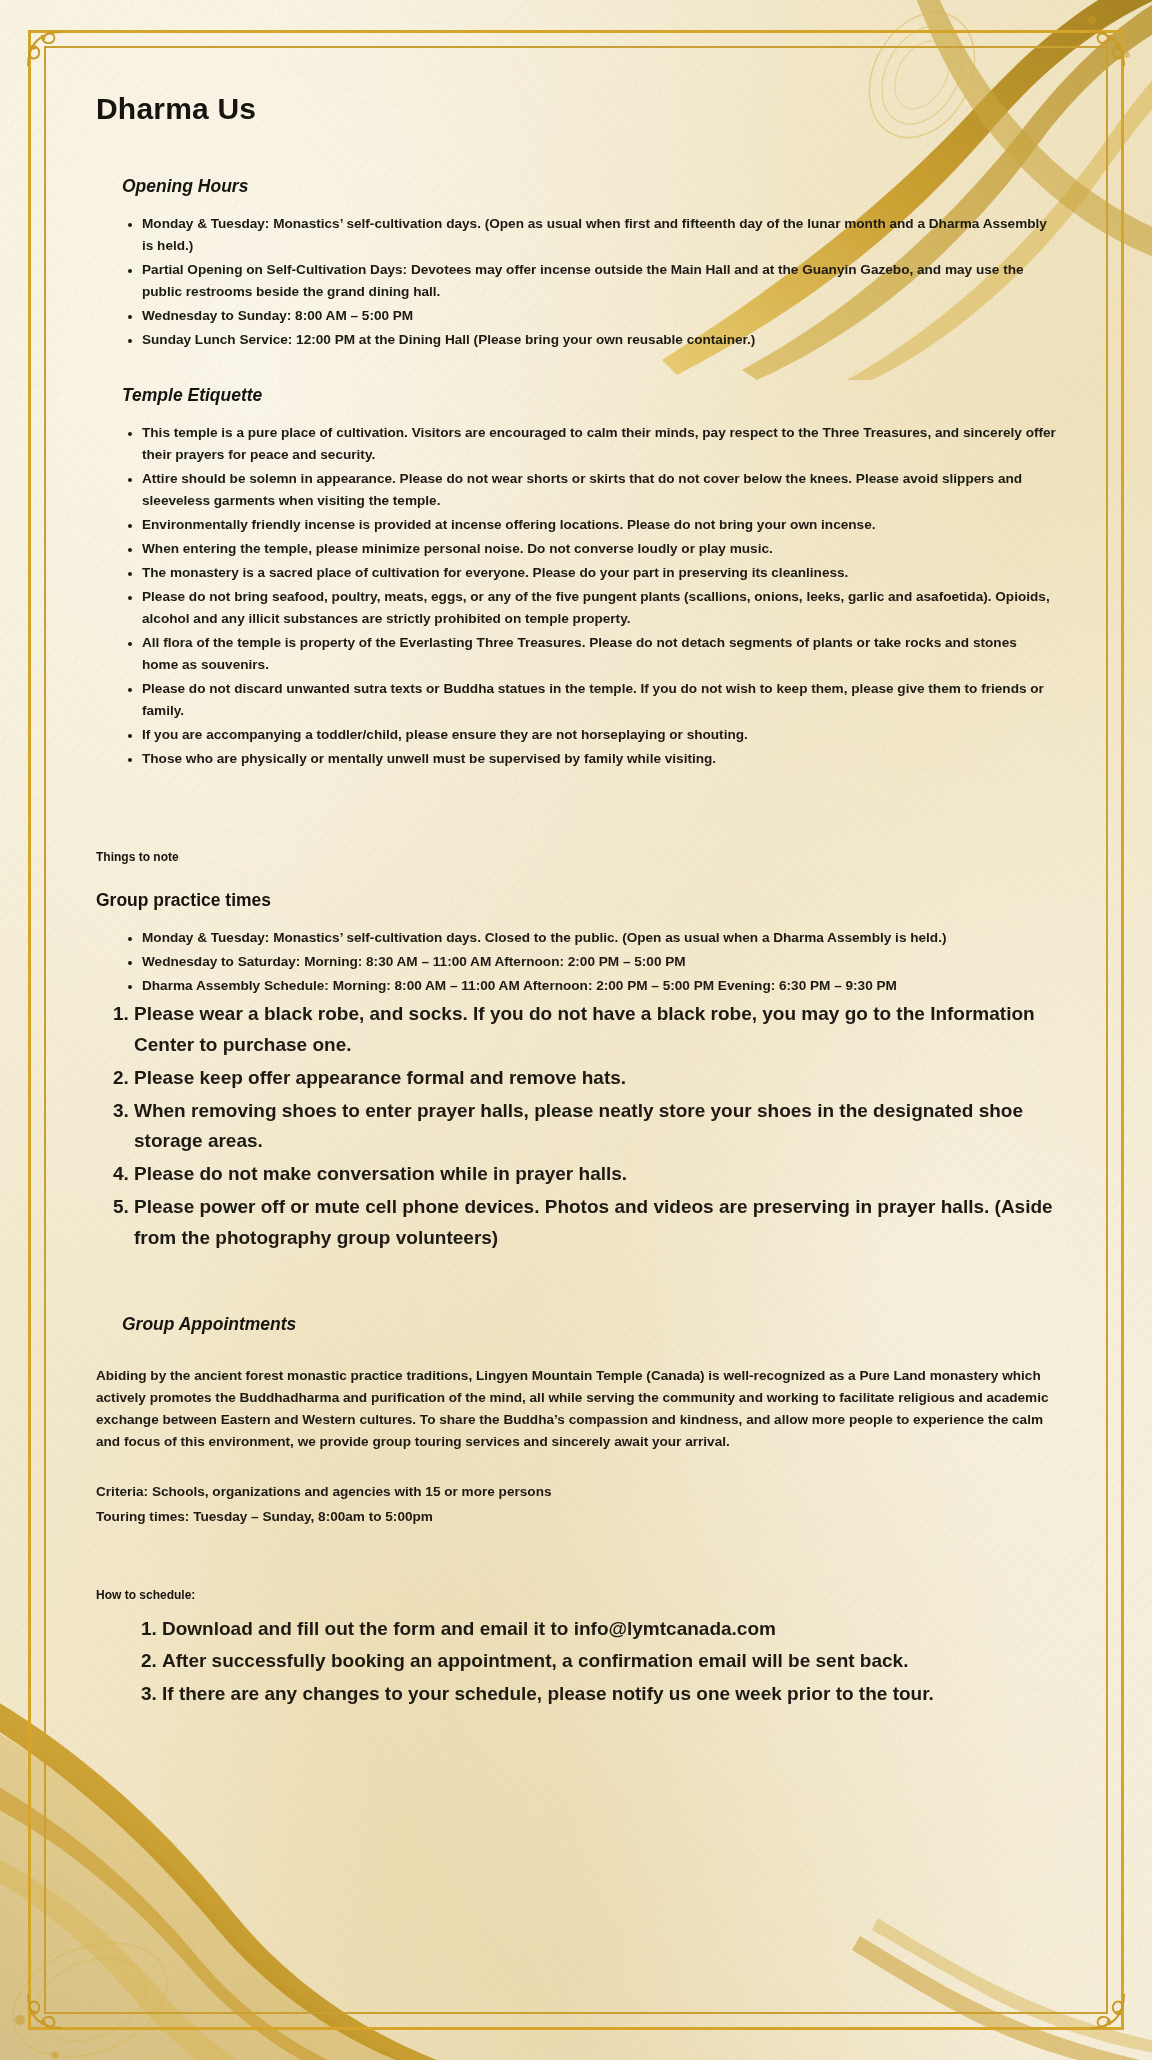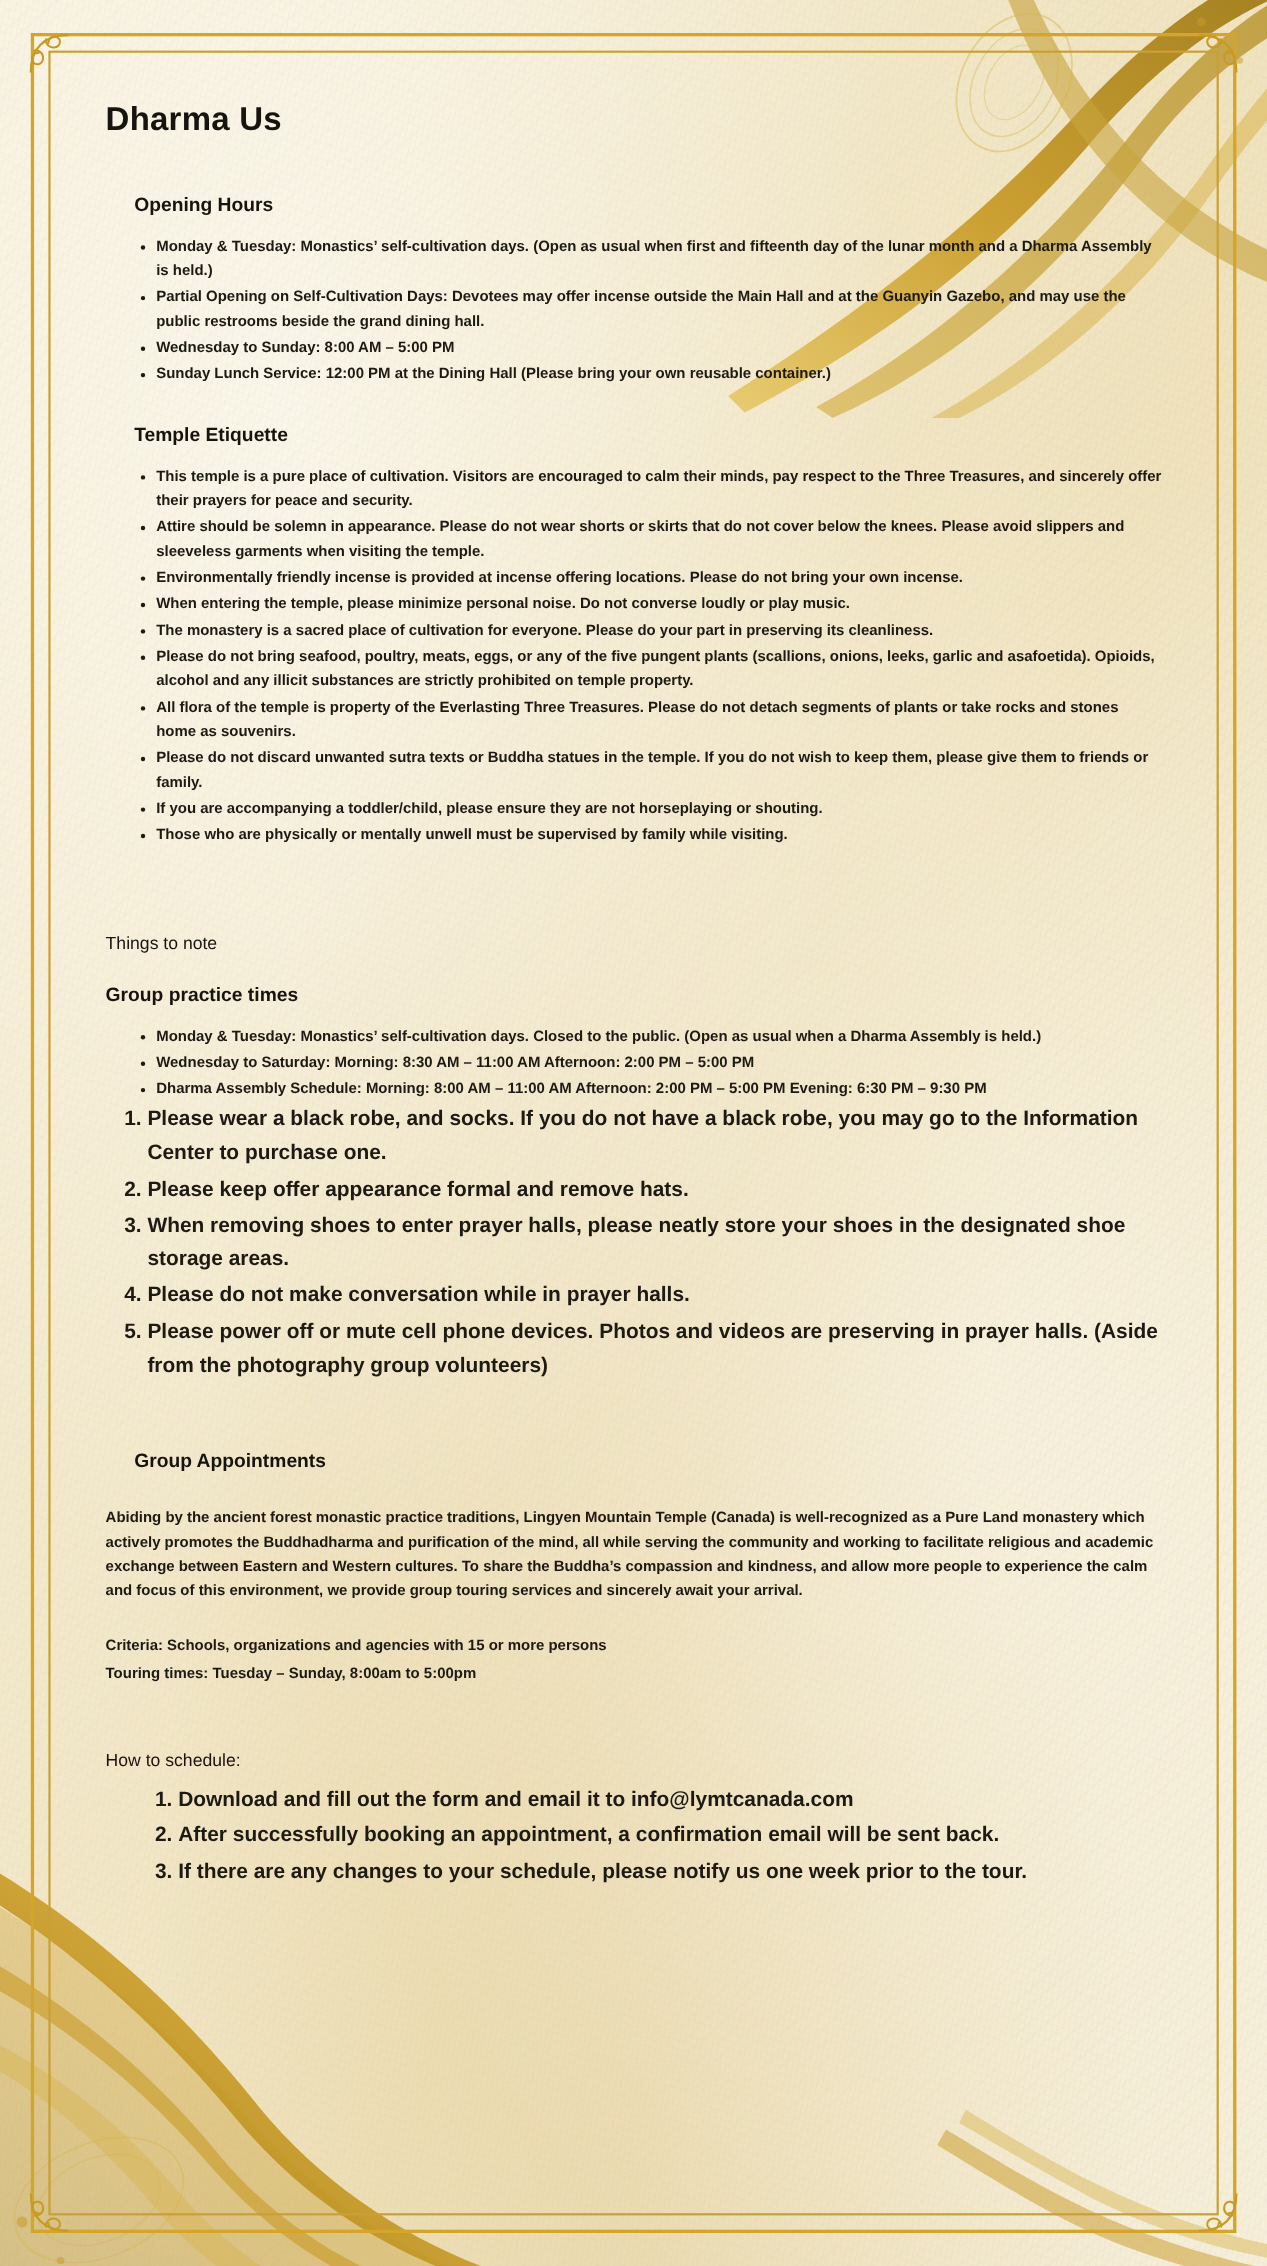--- a/index.html
+++ b/index.html
@@ -85,24 +85,24 @@
     letter-spacing: .2px;
     color: #17140f;
   }
 
   h2.section-head {
     font-size: 17.5px;
     font-weight: bold;
     margin: 0 0 16px 0;
     color: #17140f;
   }
-  h2.section-head.indent1 { margin-left: 26px; }
+  h2.section-head.indent1 { margin-left: 26px; font-style: italic; }
   h2.big-head {
-    font-size: 16px;
-    font-weight: normal;
+    font-size: 12px;
+    font-weight: bold;
     margin: 0 0 12px 0;
     color: #17140f;
   }
   .sect { margin-bottom: 34px; }
 
   ul.bullets, ol.numbers {
     margin: 0;
     padding-left: 46px;
   }
   ul.bullets { list-style: disc; }

